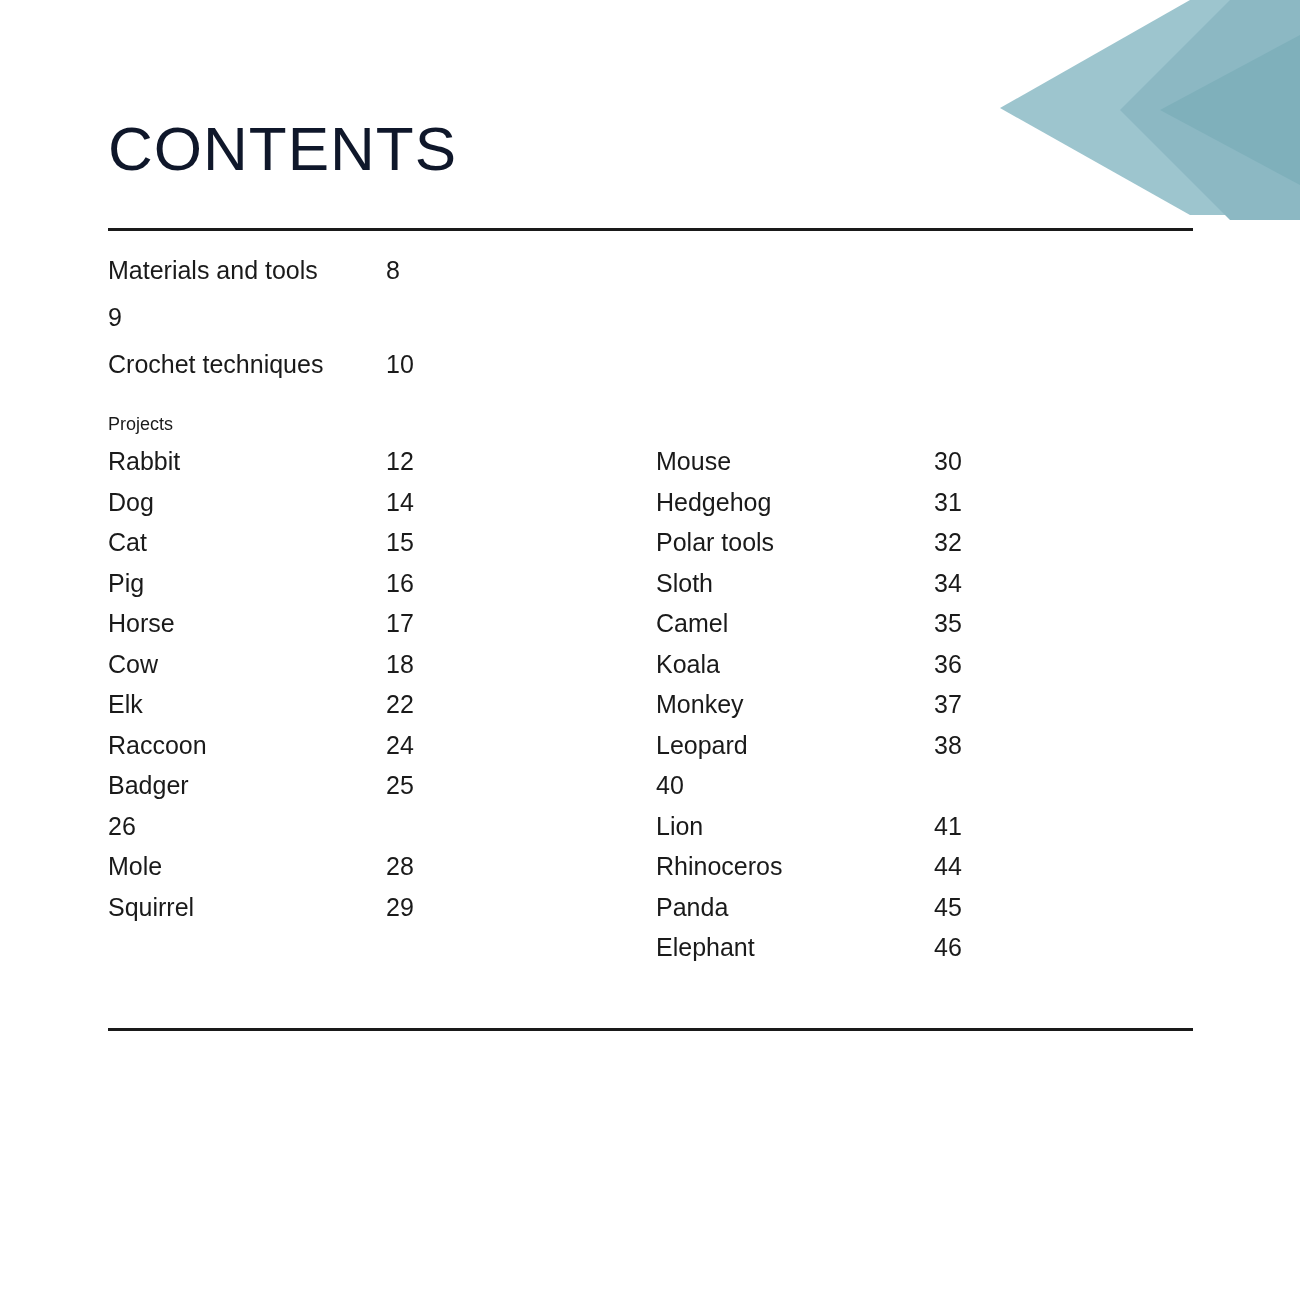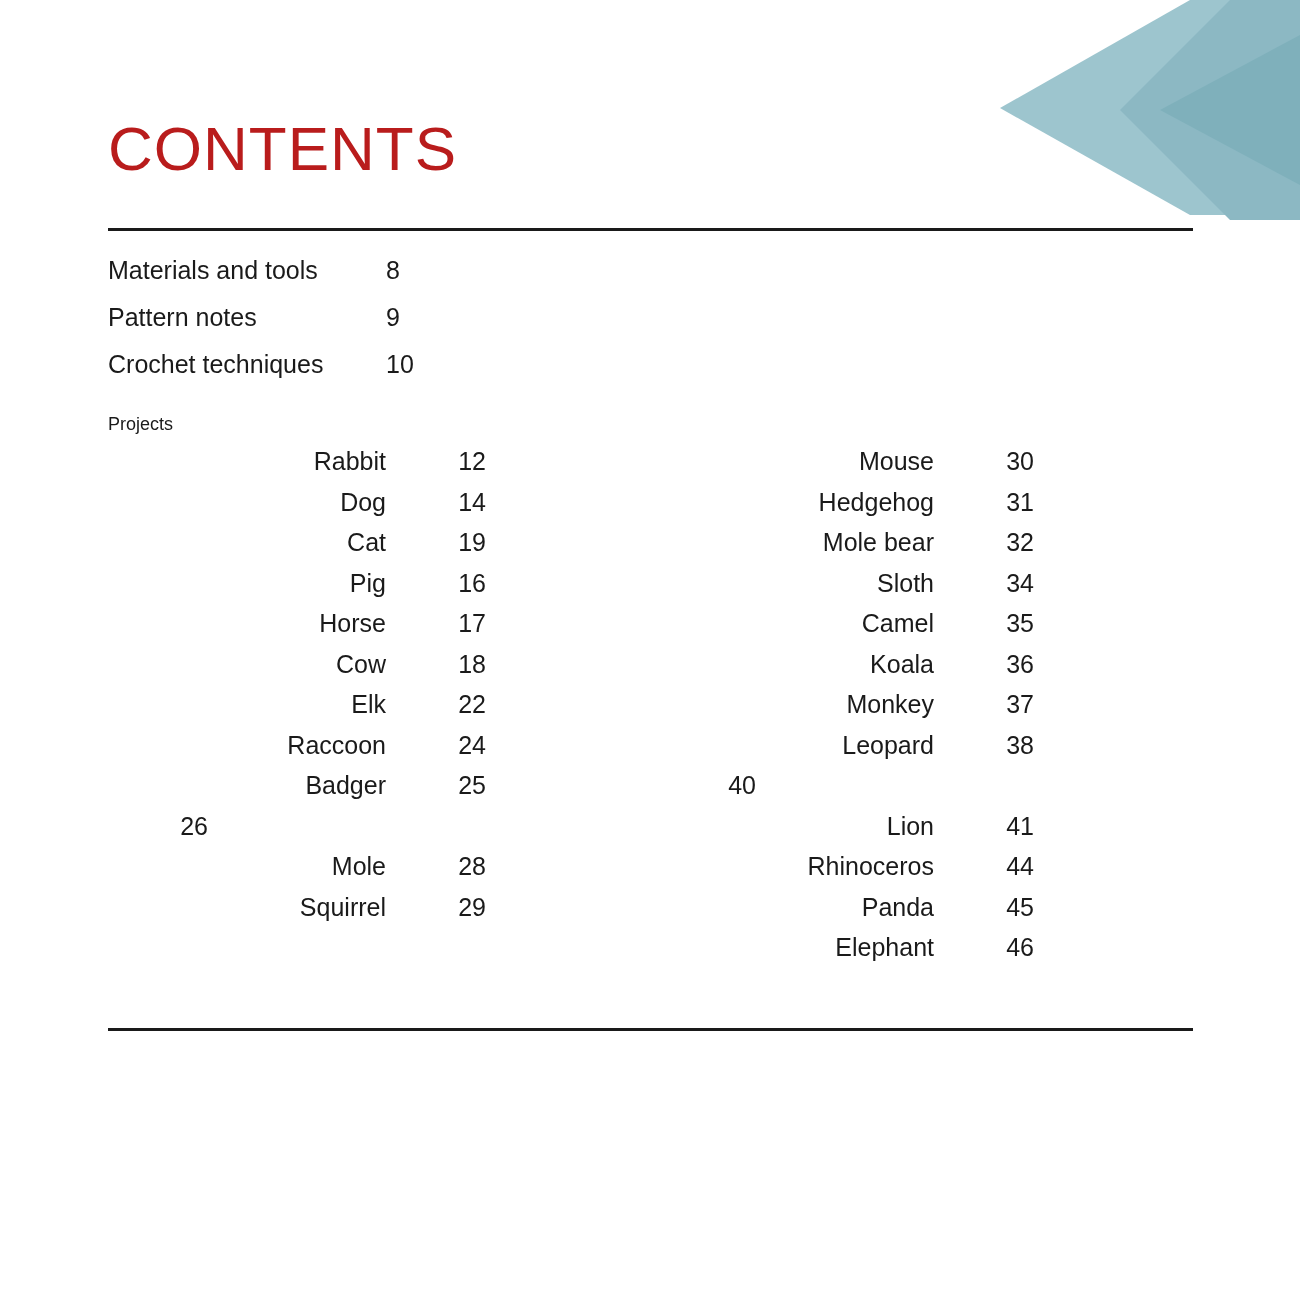--- a/index.html
+++ b/index.html
@@ -33,21 +33,21 @@
   }
 
   .title {
     position: absolute;
     left: 108px;
     top: 118px;
     font-size: 62px;
     font-weight: 400;
     letter-spacing: 1px;
     line-height: 1;
-    color: #b91c1c;
+    color: #0f172a;
     margin: 0;
   }
 
   .rule {
     position: absolute;
     left: 108px;
     width: 1085px;
     height: 3px;
     background: #1a1a1a;
   }
@@ -90,21 +90,20 @@
     margin-bottom: 16px;
   }
 
   .columns {
     display: flex;
     gap: 0;
   }
   .column {
     width: 548px;
     flex: 0 0 548px;
-    text-align: right;
   }
   .column .entry {
     margin-bottom: 15.5px;
   }
   .column.right .entry .label {
     width: 278px;
     flex: 0 0 278px;
   }
 </style>
 </head>
@@ -126,21 +125,20 @@
   <div class="rule rule-bottom"></div>
 
   <div class="toc">
 
     <div class="front-matter">
       <div class="entry">
         <span class="label">Materials and tools</span>
         <span class="page-num">8</span>
       </div>
       <div class="entry">
-        <span class="label">Pattern notes</span>
         <span class="page-num">9</span>
       </div>
       <div class="entry">
         <span class="label">Crochet techniques</span>
         <span class="page-num">10</span>
       </div>
     </div>
 
     <div class="projects-heading">Projects</div>
 
@@ -150,21 +148,21 @@
         <div class="entry">
           <span class="label">Rabbit</span>
           <span class="page-num">12</span>
         </div>
         <div class="entry">
           <span class="label">Dog</span>
           <span class="page-num">14</span>
         </div>
         <div class="entry">
           <span class="label">Cat</span>
-          <span class="page-num">19</span>
+          <span class="page-num">15</span>
         </div>
         <div class="entry">
           <span class="label">Pig</span>
           <span class="page-num">16</span>
         </div>
         <div class="entry">
           <span class="label">Horse</span>
           <span class="page-num">17</span>
         </div>
         <div class="entry">
@@ -199,21 +197,21 @@
       <div class="column right">
         <div class="entry">
           <span class="label">Mouse</span>
           <span class="page-num">30</span>
         </div>
         <div class="entry">
           <span class="label">Hedgehog</span>
           <span class="page-num">31</span>
         </div>
         <div class="entry">
-          <span class="label">Mole bear</span>
+          <span class="label">Polar tools</span>
           <span class="page-num">32</span>
         </div>
         <div class="entry">
           <span class="label">Sloth</span>
           <span class="page-num">34</span>
         </div>
         <div class="entry">
           <span class="label">Camel</span>
           <span class="page-num">35</span>
         </div>

